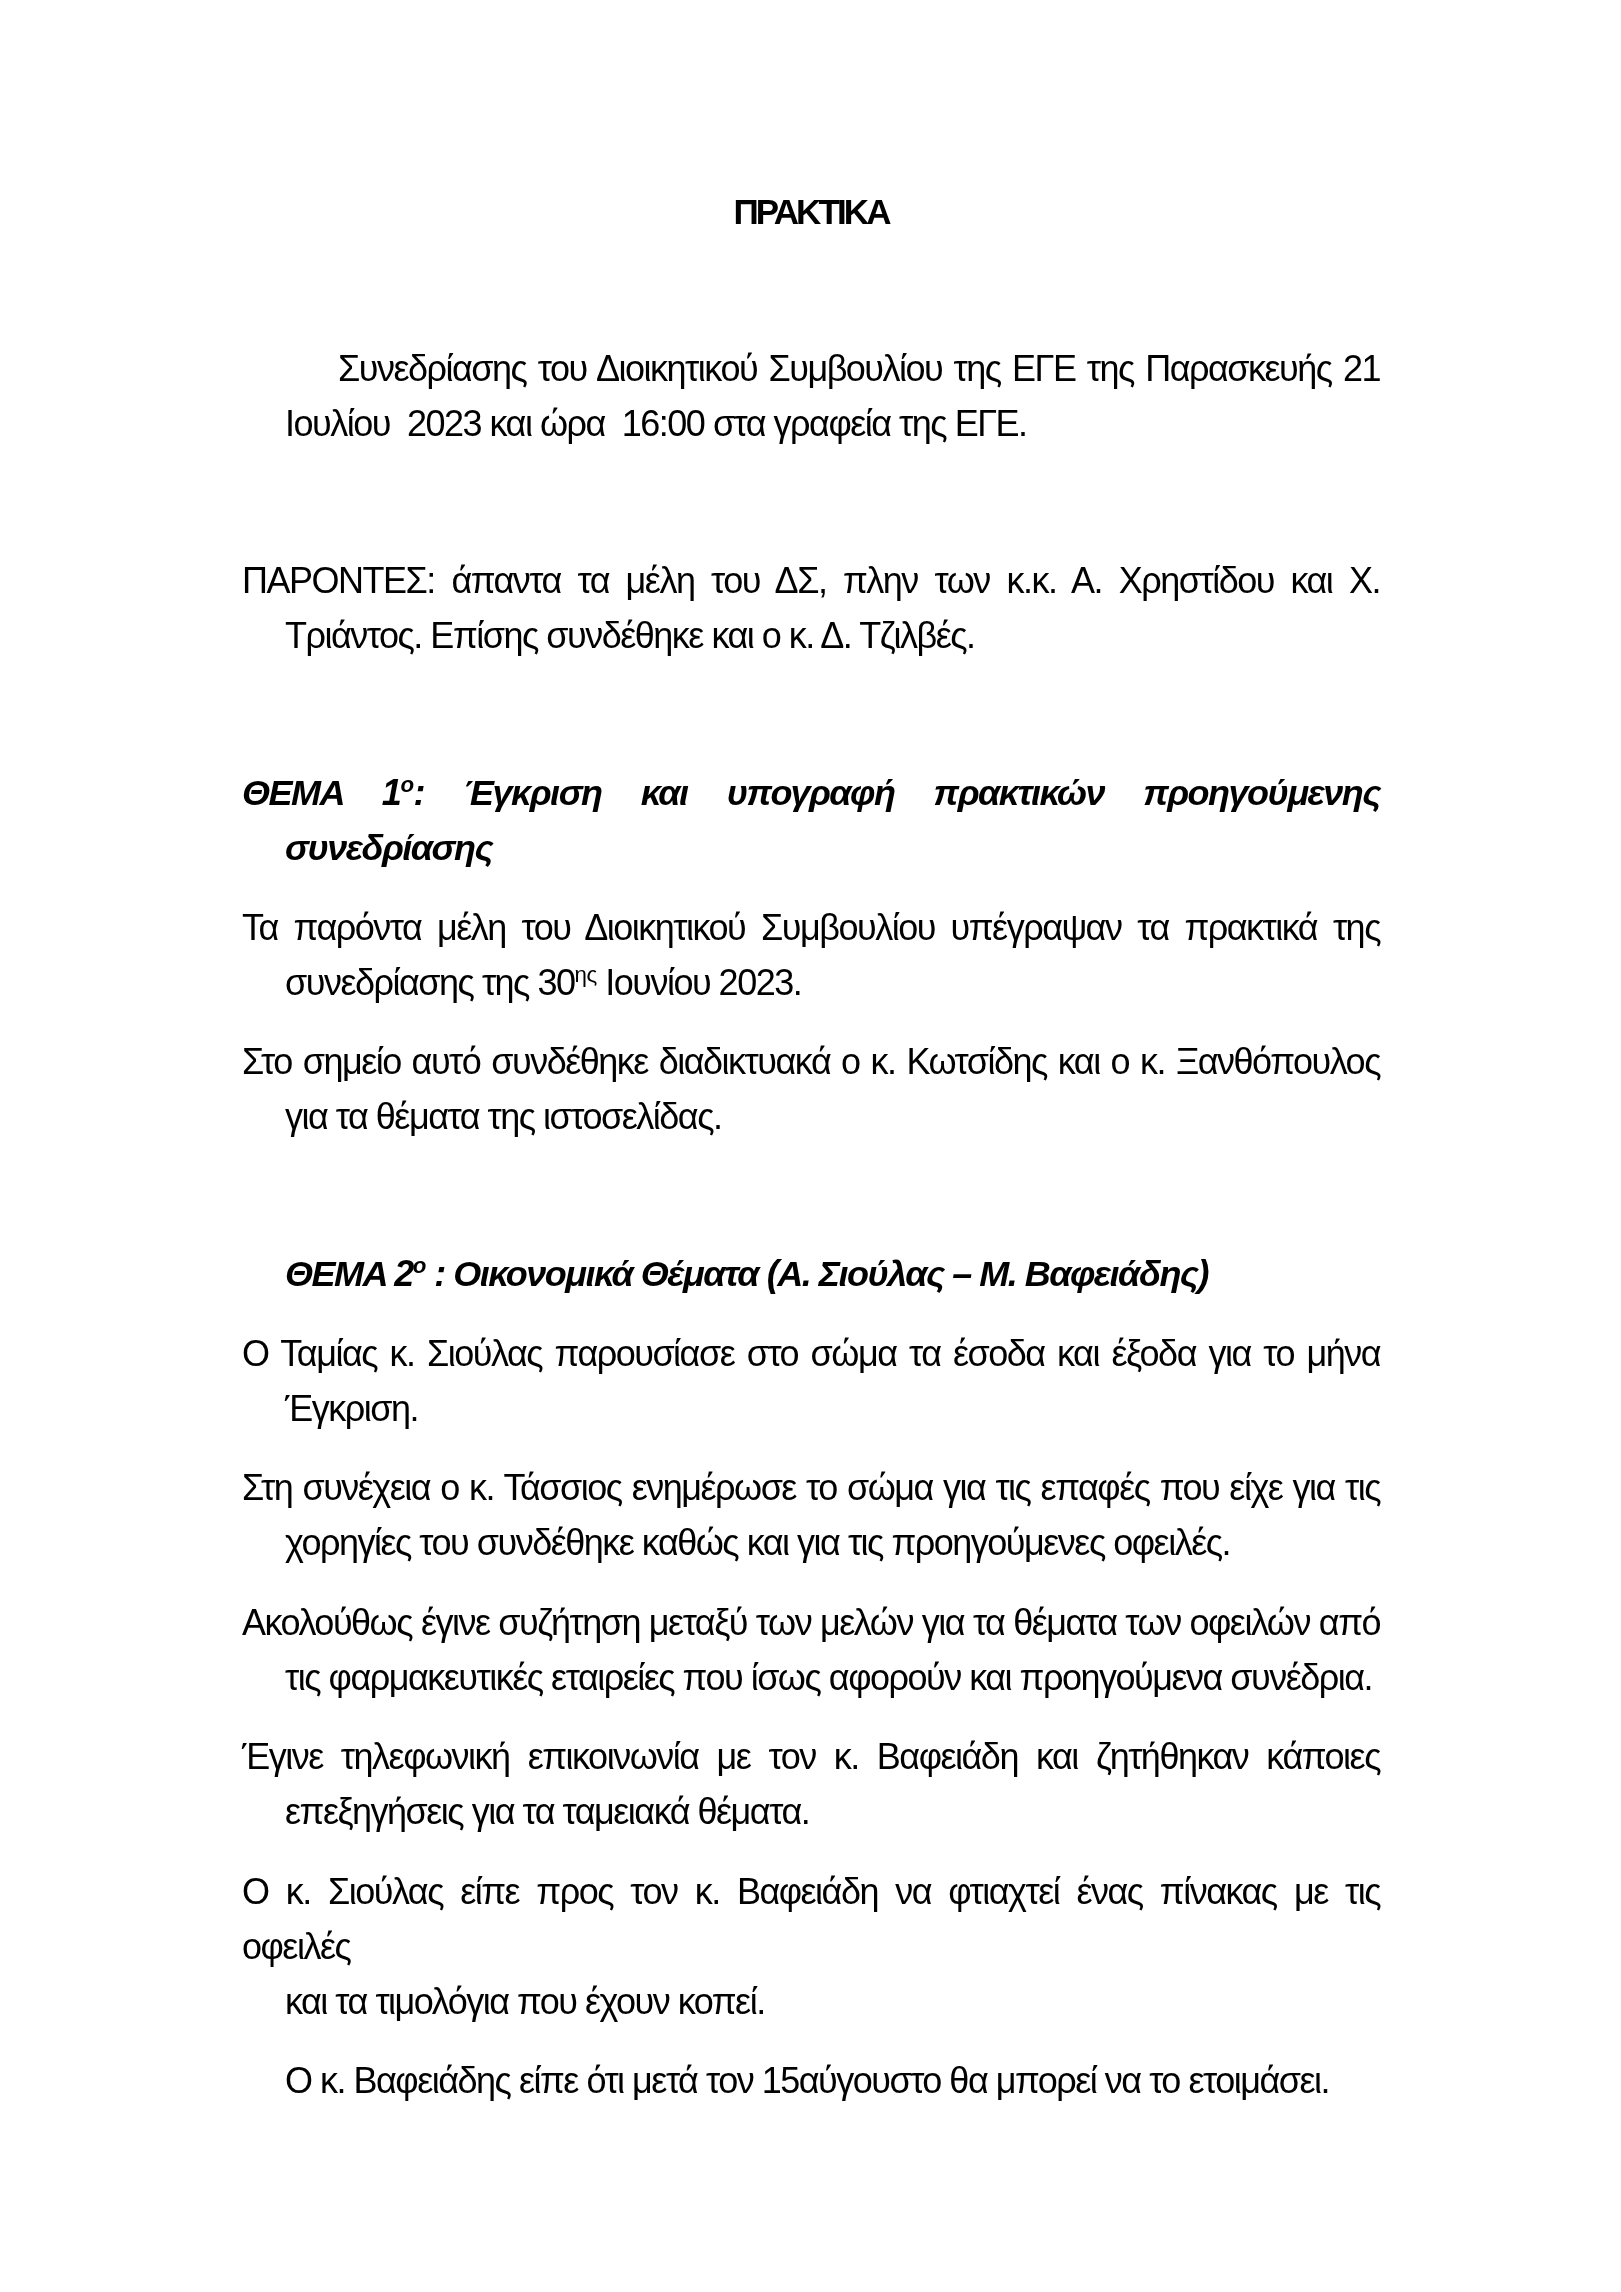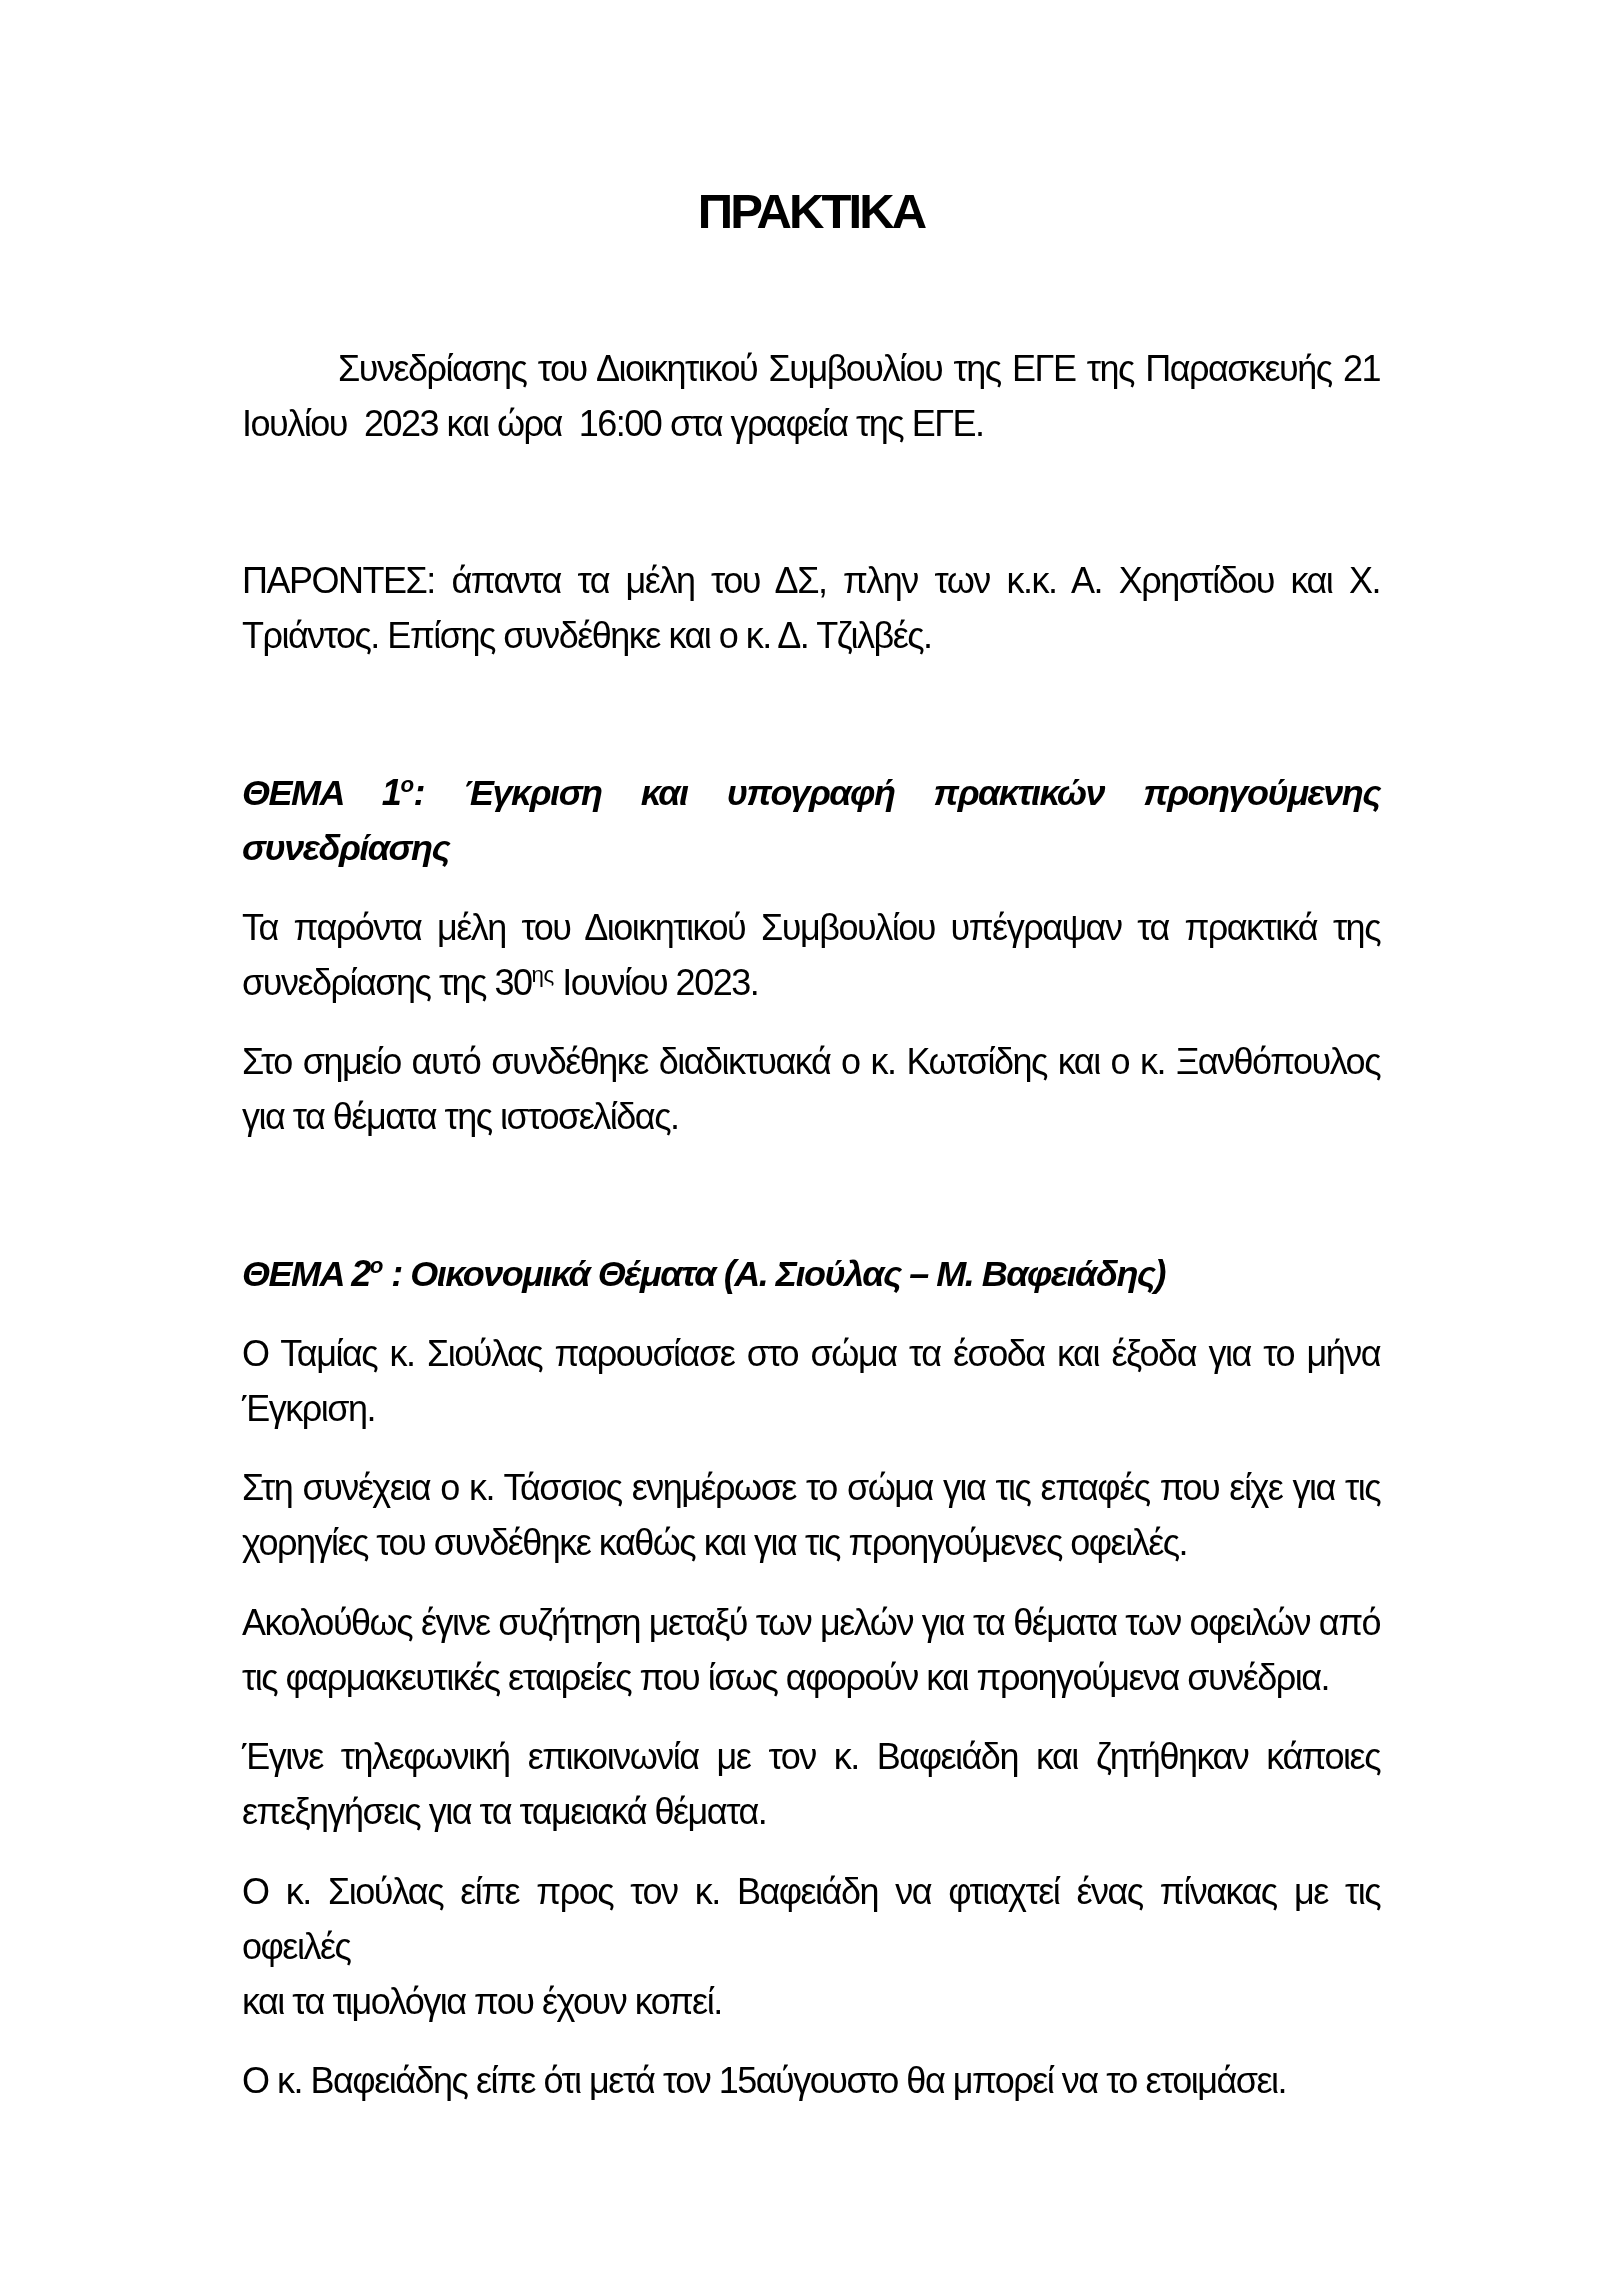--- a/index.html
+++ b/index.html
@@ -12,38 +12,38 @@
     width: 1621px;
     height: 2293px;
     background: #ffffff;
     color: #000000;
     font-family: "Liberation Sans", sans-serif;
     box-sizing: border-box;
     padding: 184px 241px 0 242px;
     overflow: hidden;
   }
   .doc-title {
-    font-size: 49px;
+    font-size: 35px;
     font-weight: bold;
     letter-spacing: -2.9px;
     line-height: 55px;
     text-align: center;
     margin: 0 0 24.5px 0;
   }
   .block { margin: 0 0 24.5px 0; }
   .spacer { height: 53px; margin: 0 0 24.5px 0; }
   .line {
     font-size: 36px;
     line-height: 55px;
     letter-spacing: -1.5px;
     text-align: justify;
     text-align-last: justify;
     white-space: normal;
   }
-  .line.last { text-align-last: left; }
+  .line.last { text-align-last: left; margin-left: 43px; }
   .line.indent { text-indent: 96px; }
   .heading .line { font-weight: bold; font-style: italic; }
   sup {
     font-size: 0.62em;
     line-height: 0;
     vertical-align: super;
     letter-spacing: -0.5px;
   }
 </style>
 </head>

